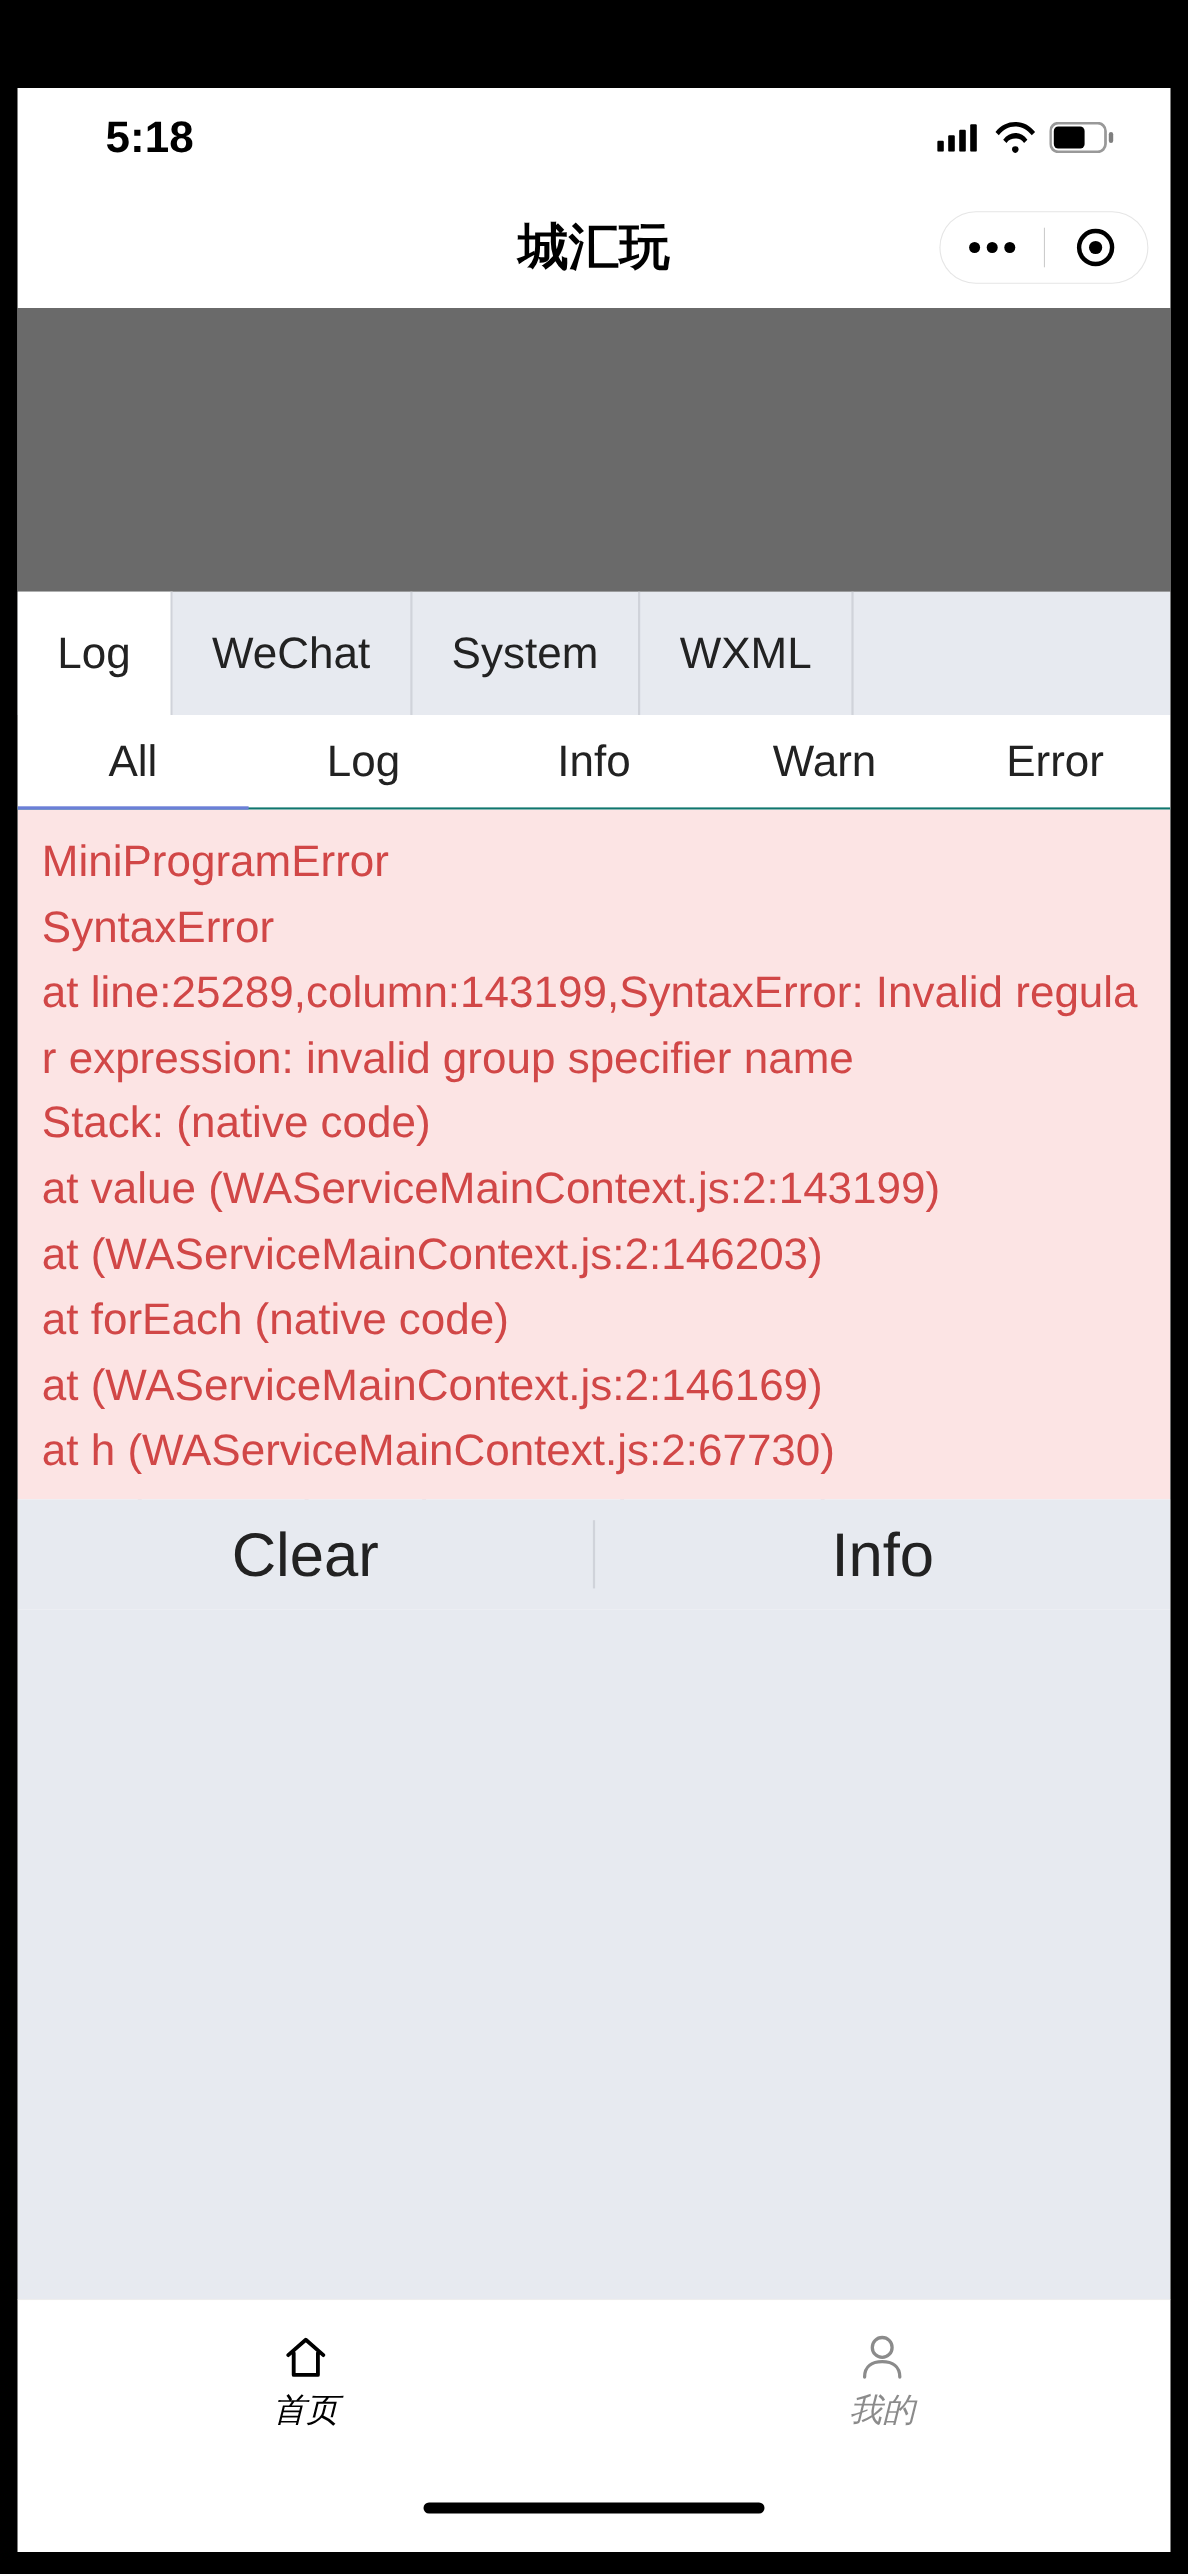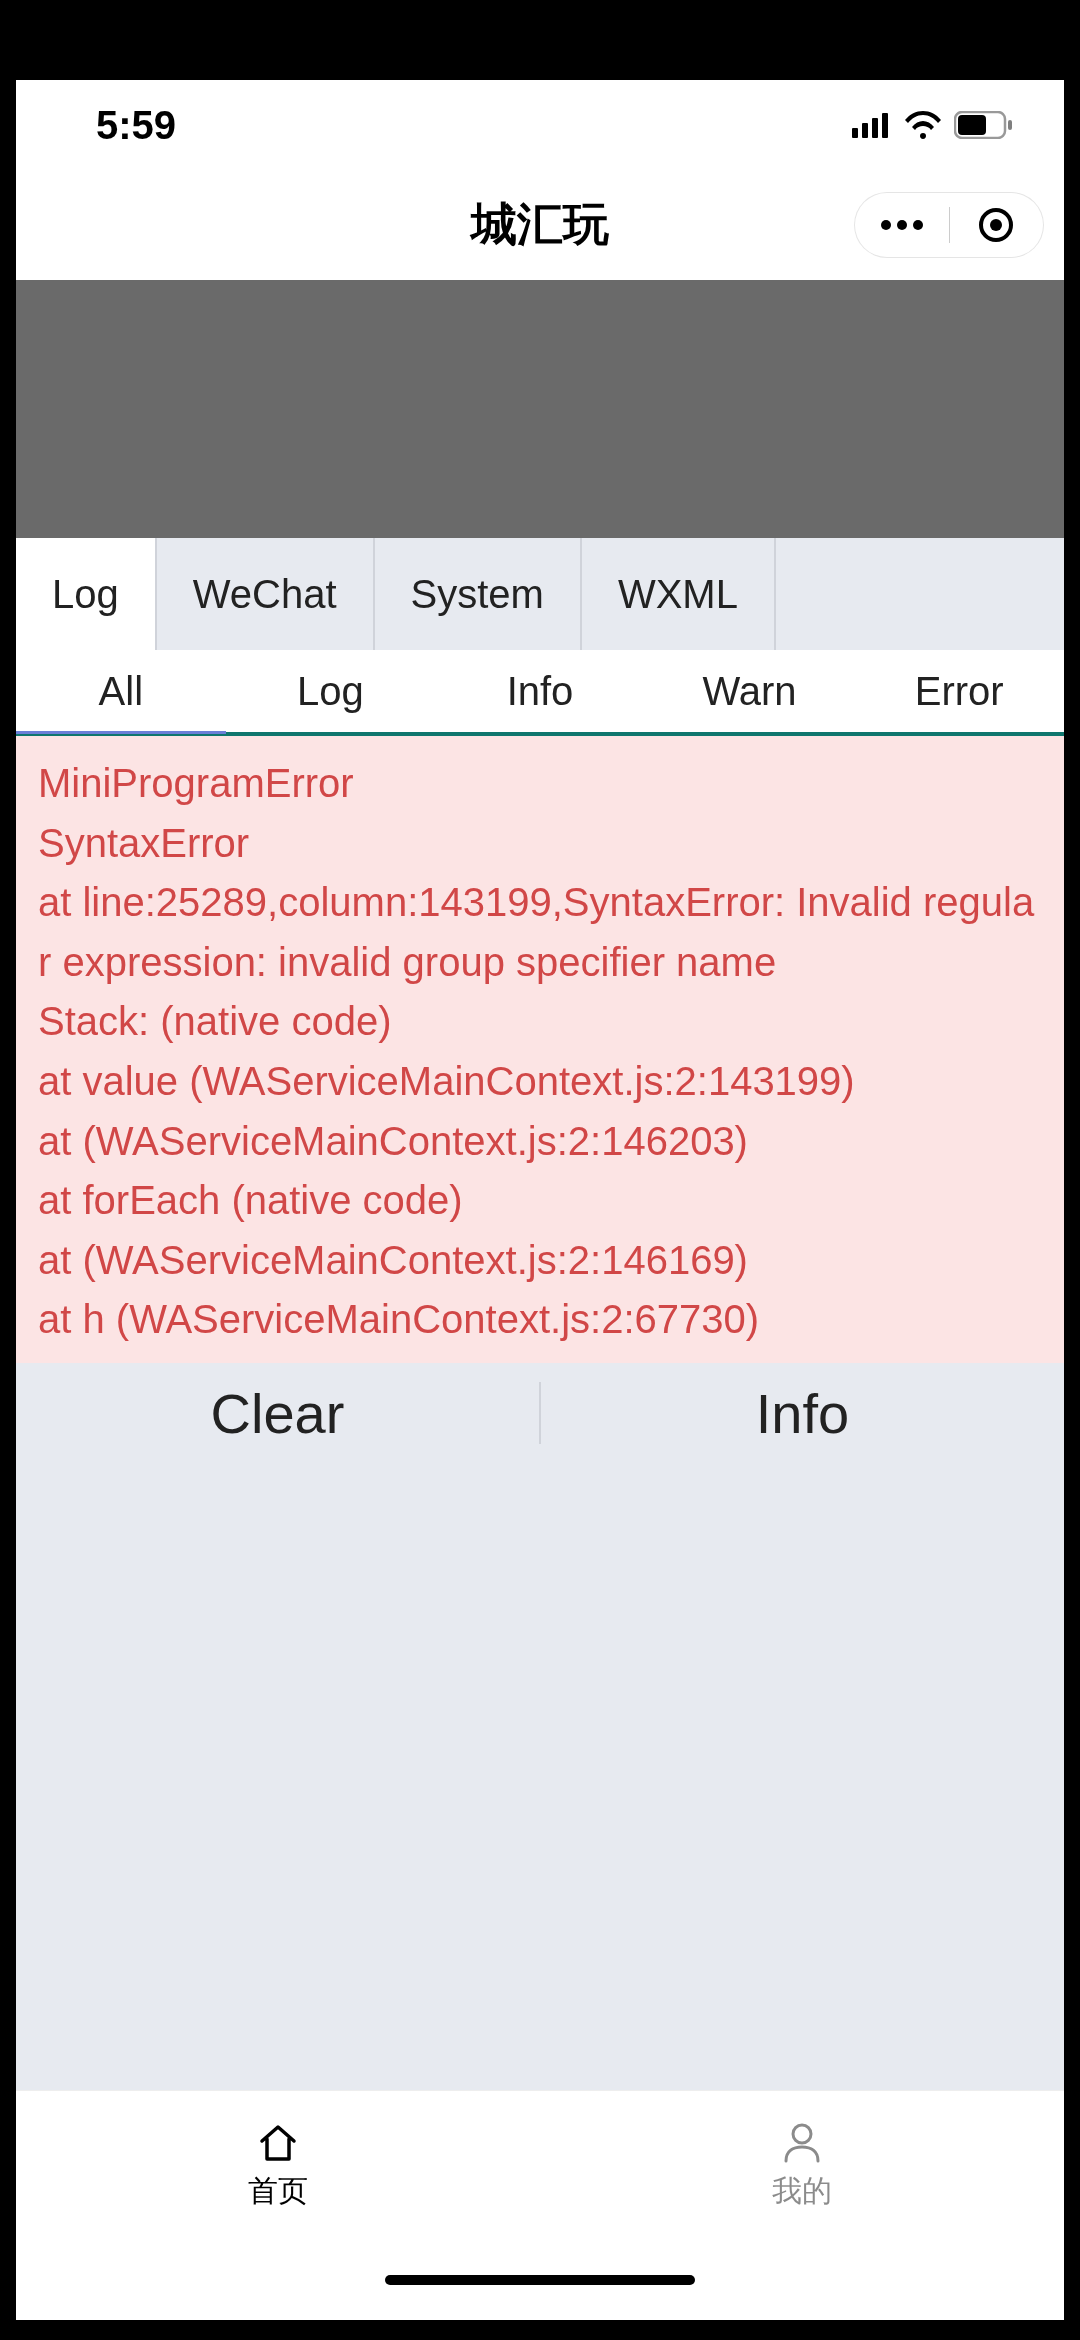--- a/index.html
+++ b/index.html
@@ -97,21 +97,21 @@
       border-right: 2px solid #d0d3da;
       color: #222;
     }
     .main-tab.active {
       background: #fff;
     }
     .filter-tabs {
       display: flex;
       background: #fff;
       height: 86px;
-      border-bottom: 4px solid #0f766e;
+      border-bottom: 2px solid #0f766e;
     }
     .filter-tab {
       flex: 1;
       display: flex;
       align-items: center;
       justify-content: center;
       font-size: 40px;
       color: #222;
       position: relative;
     }
@@ -161,20 +161,21 @@
     }
     .spacer {
       flex: 1;
       background: #e7eaf0;
     }
     .tab-bar {
       height: 150px;
       display: flex;
       background: #fff;
       border-top: 1px solid #eee;
+      font-style: italic;
     }
     .tab-bar-item {
       flex: 1;
       display: flex;
       flex-direction: column;
       align-items: center;
       justify-content: center;
       gap: 4px;
     }
     .tab-bar-item.inactive {
@@ -201,21 +202,21 @@
       background: #000;
     }
   </style>
 </head>
 <body>
 
 <div class="black-top"></div>
 <div class="app-frame">
 
   <div class="status-bar">
-    <div class="status-time">5:59</div>
+    <div class="status-time">5:18</div>
     <div class="status-icons">
       <svg width="40" height="26" viewBox="0 0 40 26">
           <rect x="0" y="16" width="6" height="10" rx="1" fill="#000"></rect>
           <rect x="10" y="11" width="6" height="15" rx="1" fill="#000"></rect>
           <rect x="20" y="6" width="6" height="20" rx="1" fill="#000"></rect>
           <rect x="30" y="1" width="6" height="25" rx="1" fill="#000"></rect>
         </svg>
       <svg width="38" height="28" viewBox="0 0 38 28">
           <path d="M19 26 C21 26 22 24 22 23 C22 21 21 20 19 20 C17 20 16 21 16 23 C16 24 17 26 19 26 Z M11 17 C13 14 16 13 19 13 C22 13 25 14 27 17 L30 14 C27 10 23 8 19 8 C15 8 11 10 8 14 Z M4 10 C8 5 13 2 19 2 C25 2 30 5 34 10 L37 7 C32 1 26 -2 19 -2 C12 -2 6 1 1 7 Z" fill="#000" transform="translate(0,2)"></path>
         </svg>

